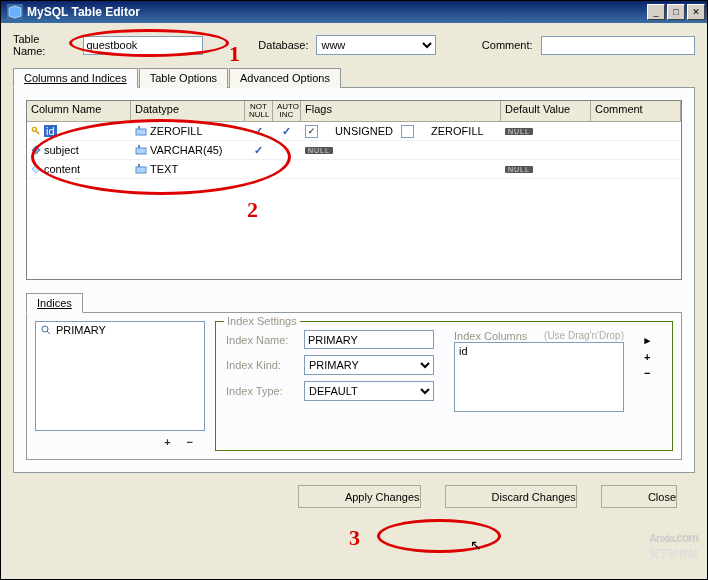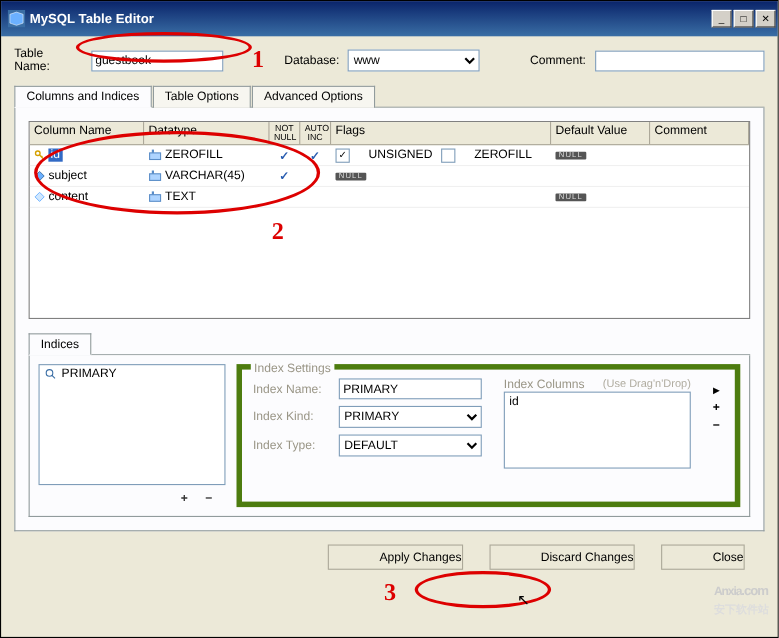--- a/index.html
+++ b/index.html
@@ -1,30 +1,30 @@
 <!DOCTYPE html>
 <html><head>
 <meta charset="utf-8">
 <style>
 * { box-sizing: border-box; font-family: Tahoma, sans-serif; font-size: 11px; }
 body { margin: 0; background: #fff; }
 .window { width: 708px; height: 580px; border: 1px solid #000; background: #ece9d8; position: relative; }
-.titlebar { height: 32px; background: linear-gradient(#0a246a, #3a6ea5); color: #fff; display: flex; align-items: center; padding: 0 2px 0 6px; }
+.titlebar { height: 22px; background: linear-gradient(#0a246a, #3a6ea5); color: #fff; display: flex; align-items: center; padding: 0 2px 0 6px; }
 .titlebar .icon { width: 16px; height: 16px; margin-right: 4px; }
 .titlebar .title { flex: 1; font-weight: bold; font-size: 12px; }
 .titlebar .winbtns { display: flex; gap: 2px; }
 .winbtn { width: 18px; height: 16px; background: #d4d0c8; border: 1px solid #fff; border-right-color: #404040; border-bottom-color: #404040; display: flex; align-items: center; justify-content: center; font-size: 9px; font-family: Arial; color: #000; }
 .content { padding: 10px 12px; position: relative; }
 .toprow { display: flex; align-items: center; gap: 8px; margin-bottom: 10px; }
 .toprow label { color: #000; }
 .txtinput { height: 19px; border: 1px solid #7f9db9; background: #fff; padding: 1px 3px; font-size: 11px; }
 .combo { height: 20px; border: 1px solid #7f9db9; background: #fff; font-size: 11px; }
 .tabstrip { display: flex; border-bottom: 1px solid #919b9c; margin-top: 6px; }
 .tab { padding: 3px 10px; border: 1px solid #919b9c; border-bottom: none; background: #f7f6f0; margin-right: 1px; position: relative; top: 1px; cursor: default; }
-.tab.active { background: #fcfcfe; border-bottom: 1px solid #fcfcfe; }
+.tab.active { background: #fcfcfe; border-bottom: 1px solid #fcfcfe; text-decoration: underline; }
 .tabpanel { background: #fcfcfe; border: 1px solid #919b9c; border-top: none; padding: 12px; }
 .grid { border: 1px solid #808080; background: #fff; height: 180px; overflow: auto; }
 .gridhead { display: flex; background: #ece9d8; border-bottom: 1px solid #aca899; }
 .gh { border-right: 1px solid #aca899; padding: 2px 4px; font-size: 11px; text-align: left; }
 .gh.cn { width: 104px; }
 .gh.dt { width: 114px; }
 .gh.nn { width: 28px; font-size: 8px; text-align: center; line-height: 8px; }
 .gh.ai { width: 28px; font-size: 8px; text-align: center; line-height: 8px; }
 .gh.fg { width: 200px; }
 .gh.dv { width: 90px; }
@@ -43,21 +43,21 @@
 .check { color: #2a5db0; font-weight: bold; }
 .nullbadge { background: #555; color: #ddd; font-size: 7px; padding: 0 3px; border-radius: 1px; letter-spacing: 1px; }
 .flagcb { display: flex; align-items: center; gap: 17px; }
 .cbx { width: 13px; height: 13px; border: 1px solid #7f9db9; background: #fff; display: inline-flex; align-items: center; justify-content: center; font-size: 9px; }
 .cbx.checked::after { content: '✓'; color: #000; }
 .lowertabs { display: flex; border-bottom: 1px solid #919b9c; margin-top: 12px; }
 .lowerpanel { border: 1px solid #919b9c; border-top: none; background: #fcfcfe; padding: 8px; display: flex; gap: 10px; }
 .indexlist { width: 170px; height: 110px; border: 1px solid #7f9db9; background: #fff; }
 .indexlist .item { padding: 2px 4px; display: flex; align-items: center; gap: 4px; }
 .plusminus { text-align: right; padding: 2px 6px; font-size: 14px; font-weight: bold; color: #333; letter-spacing: 6px; }
-.fieldset { border: 5px solid #4d7c0f; padding: 8px 10px; position: relative; flex: 1; display: flex; gap: 20px; }
+.fieldset { border: 1px solid #4d7c0f; padding: 8px 10px; position: relative; flex: 1; display: flex; gap: 20px; }
 .fieldset .legend { position: absolute; top: -7px; left: 8px; background: #fcfcfe; padding: 0 3px; color: #9a9687; }
 .settingsleft { display: grid; grid-template-columns: 70px 130px; gap: 6px 8px; align-content: start; }
 .settingsleft label { color: #9a9687; align-self: center; }
 .indexcols-wrap { }
 .indexcols-label { display: flex; justify-content: space-between; color: #9a9687; }
 .indexcols-label .hint { color: #b0aca0; font-size: 10px; }
 .indexcols { width: 170px; height: 70px; border: 1px solid #7f9db9; background: #fff; padding: 2px 4px; }
 .sidebtns { display: flex; flex-direction: column; gap: 4px; font-weight: bold; font-size: 13px; align-items: center; padding-top: 4px; }
 .bottombtns { display: flex; justify-content: flex-end; gap: 24px; padding: 12px 18px 6px; }
 .btn { min-width: 100px; height: 23px; border: 1px solid #aca899; background: #ece9d8; display: flex; align-items: center; justify-content: center; padding-left: 46px; }

